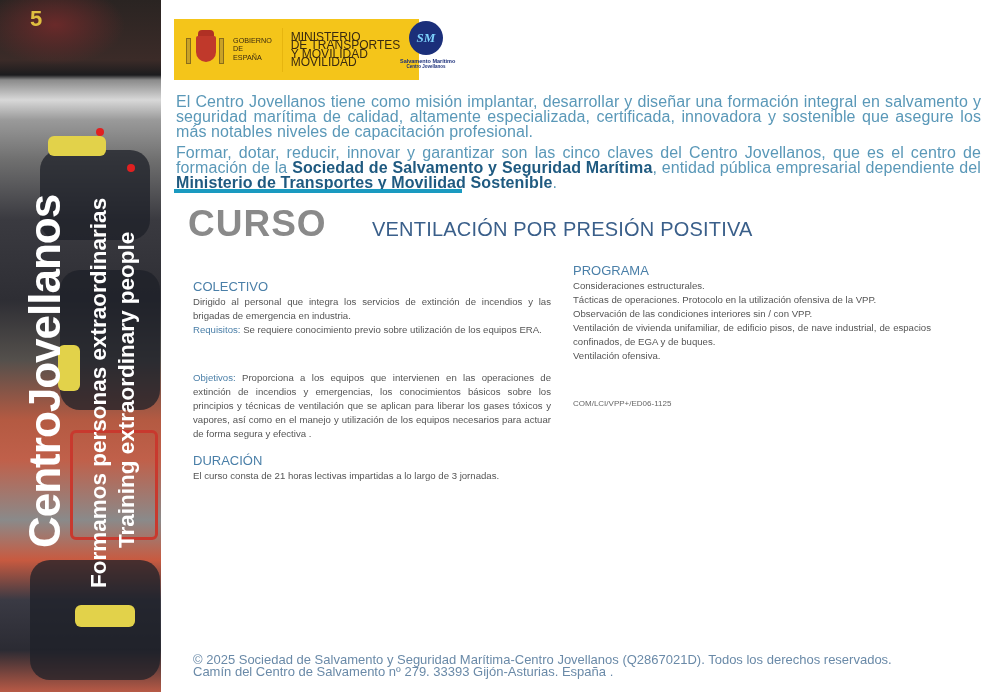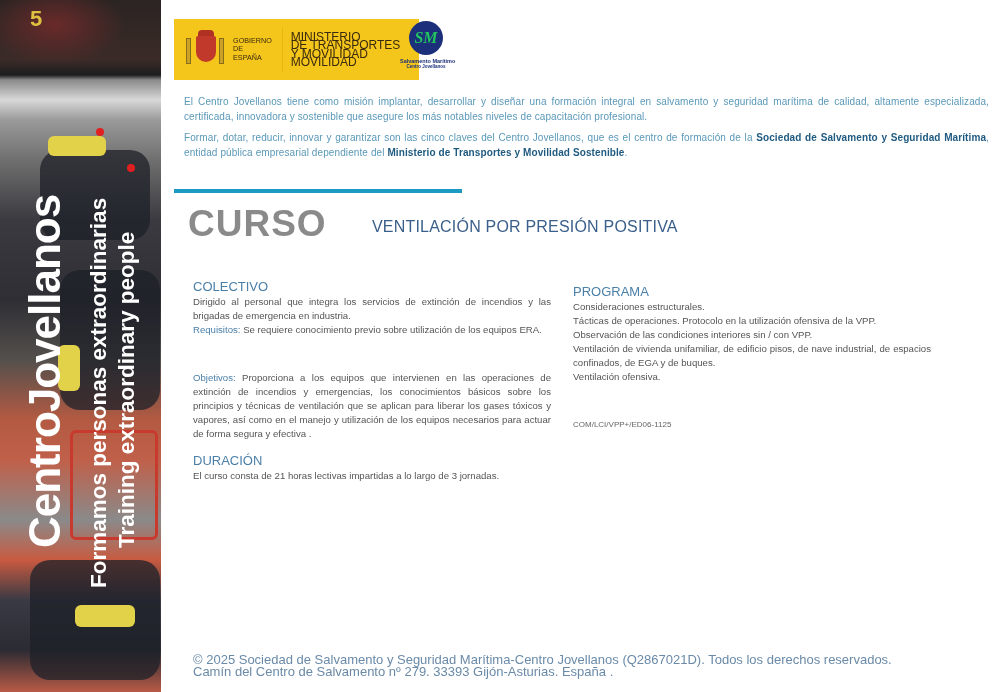--- a/index.html
+++ b/index.html
@@ -25,37 +25,37 @@
   
   .gov-logo { position:absolute; left:174px; top:19px; width:245px; height:61px; background:#f4c51a; display:flex; align-items:center; }
   .coat { width:40px; height:44px; margin-left:12px; position:relative; }
   .coat .shield { position:absolute; left:10px; top:8px; width:20px; height:26px; background:#c0392b; border-radius:2px 2px 10px 10px; }
   .coat .crown { position:absolute; left:12px; top:2px; width:16px; height:8px; background:#b03024; border-radius:4px 4px 0 0; }
   .coat .pillar { position:absolute; top:10px; width:5px; height:26px; background:#c9a227; border:1px solid #8a6d1b; }
   .gov-text { font-size:7.2px; color:#3a2a10; line-height:8.5px; margin-left:12px; }
   .gov-sep { width:1px; height:44px; background:#e6b50f; margin-left:10px; }
   .min-text { font-size:12px; color:#3a2a10; line-height:8.5px; margin-left:8px; }
   .sm-logo { position:absolute; left:400px; top:21px; width:52px; height:60px; text-align:center; }
-  .sm-circle { width:34px; height:34px; margin:0 auto; border-radius:50%; background:#1b2f7a; color:#22c55e; font-family:"Liberation Serif", serif; font-size:16px; line-height:34px; font-style:italic; font-weight:bold; }
+  .sm-circle { width:34px; height:34px; margin:0 auto; border-radius:50%; background:#1b2f7a; color:#7dd3fc; font-family:"Liberation Serif", serif; font-size:13px; line-height:34px; font-style:italic; font-weight:bold; }
   .sm-name { font-size:5.5px; font-weight:bold; color:#1b2f7a; margin-top:3px; white-space:nowrap; }
   .sm-sub { font-size:4.5px; font-weight:bold; color:#1b2f7a; white-space:nowrap; }
 
   
-  .intro { position:absolute; left:184px; top:94px; width:805px; font-size:10px; line-height:15px; color:#5a98b8; text-align:justify; letter-spacing:0.1px; }
+  .intro { position:absolute; left:176px; top:94px; width:805px; font-size:16px; line-height:15px; color:#5a98b8; text-align:justify; letter-spacing:0.1px; }
   .intro p { margin-bottom:6px; }
   .intro .strong { color:#1f5a80; font-weight:bold; }
 
   .rule { position:absolute; left:174px; top:189px; width:288px; height:4px; background:#1a9ac0; }
 
   .curso { position:absolute; left:188px; top:203px; font-size:37px; font-weight:bold; color:#8a8a8a; letter-spacing:1px; }
-  .course-title { position:absolute; left:372px; top:218px; font-size:16px; color:#3a5f8a; letter-spacing:0.2px; }
+  .course-title { position:absolute; left:372px; top:218px; font-size:20px; color:#3a5f8a; letter-spacing:0.2px; }
 
   .col { position:absolute; font-size:9.6px; line-height:14px; color:#555; text-align:justify; }
   .col-left { left:193px; top:280px; width:358px; }
-  .col-right { left:573px; top:285px; width:358px; }
+  .col-right { left:573px; top:264px; width:358px; }
   .sec-h { color:#4a7fa8; font-size:13px; margin-bottom:1px; }
   .lbl { color:#4a7fa8;margin-top:16px; }
   .gap-l { height:34px; }
   .gap-d { height:13px; }
   .code { margin-top:34px; font-size:8px; color:#666; }
 
   .footer { position:absolute; left:193px; top:654px; font-size:13px; line-height:12px; color:#6a8aa8; }
 </style>
 </head>
 <body>

